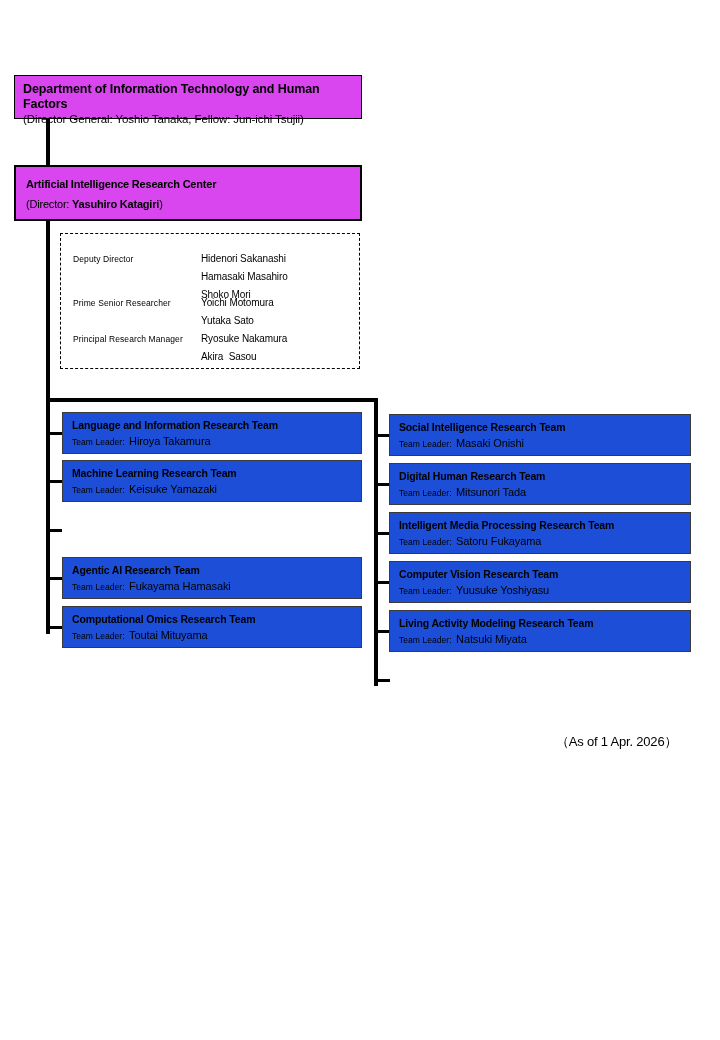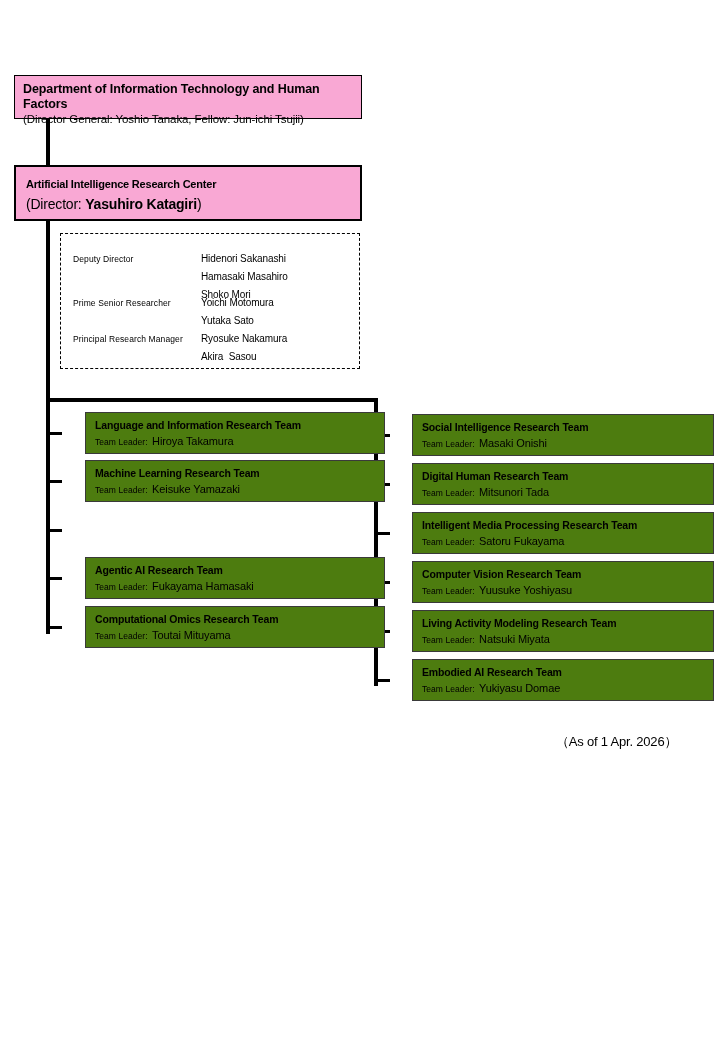--- a/index.html
+++ b/index.html
@@ -21,21 +21,21 @@
     left: 0; top: 0;
     width: 720px;
     height: 1040px;
   }
 
   
   .box {
     position: absolute;
     box-sizing: border-box;
     border: 1px solid #000000;
-    background: #f9a8d4;
+    background: #d946ef;
   }
 
   .hdr-dept {
     left: 14px;
     top: 75px;
     width: 348px;
     height: 44px;
     padding: 6px 8px 0 8px;
   }
   .hdr-dept .line1 {
@@ -58,21 +58,21 @@
     border-width: 2px;
     padding: 7px 10px 0 10px;
   }
   .hdr-airc .line1 {
     font-size: 11px;
     font-weight: bold;
     line-height: 20px;
     letter-spacing: -0.2px;
   }
   .hdr-airc .line2 {
-    font-size: 14px;
+    font-size: 11px;
     line-height: 20px;
     letter-spacing: -0.2px;
   }
   .hdr-airc .line2 .strong {
     font-weight: bold;
   }
 
   
   .staff-panel {
     position: absolute;
@@ -106,24 +106,23 @@
     line-height: 18px;
     letter-spacing: -0.1px;
     white-space: pre;
   }
 
   
   .team {
     position: absolute;
     box-sizing: border-box;
     border: 1px solid #3a3a3a;
-    background: #4d7c0f;
+    background: #1d4ed8;
     padding: 5px 0 0 9px;
     height: 42px;
-    margin-left: 23px;
   }
   .team.left  { left: 62px;  width: 300px; }
   .team.right { left: 389px; width: 302px; }
 
   .team-name {
     font-size: 10.5px;
     font-weight: bold;
     line-height: 14px;
     letter-spacing: -0.15px;
     white-space: nowrap;
@@ -253,20 +252,16 @@
     <div class="team-leader"><span class="lbl">Team Leader:</span> <span class="val">Satoru Fukayama</span></div>
   </div>
   <div class="team right" style="top:561px;">
     <div class="team-name">Computer Vision Research Team</div>
     <div class="team-leader"><span class="lbl">Team Leader:</span> <span class="val">Yuusuke Yoshiyasu</span></div>
   </div>
   <div class="team right" style="top:610px;">
     <div class="team-name">Living Activity Modeling Research Team</div>
     <div class="team-leader"><span class="lbl">Team Leader:</span> <span class="val">Natsuki Miyata</span></div>
   </div>
-  <div class="team right" style="top:659px;">
-    <div class="team-name">Embodied AI Research Team</div>
-    <div class="team-leader"><span class="lbl">Team Leader:</span> <span class="val">Yukiyasu Domae</span></div>
-  </div>
 
   <div class="footer-date">（As of 1 Apr. 2026）</div>
 
 </div>
 
 </body></html>

